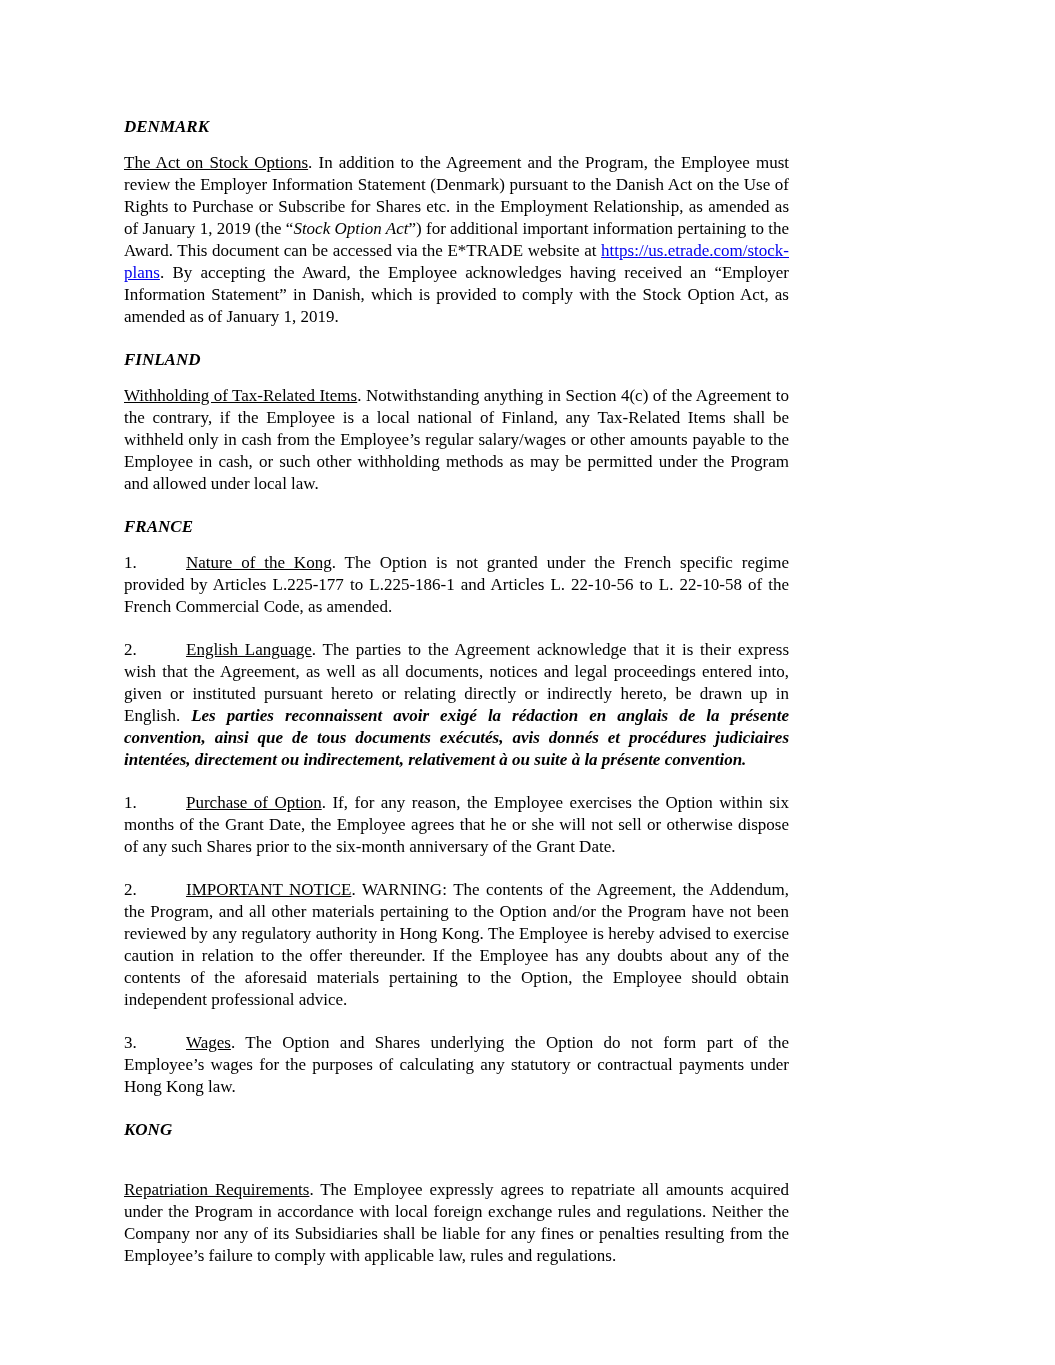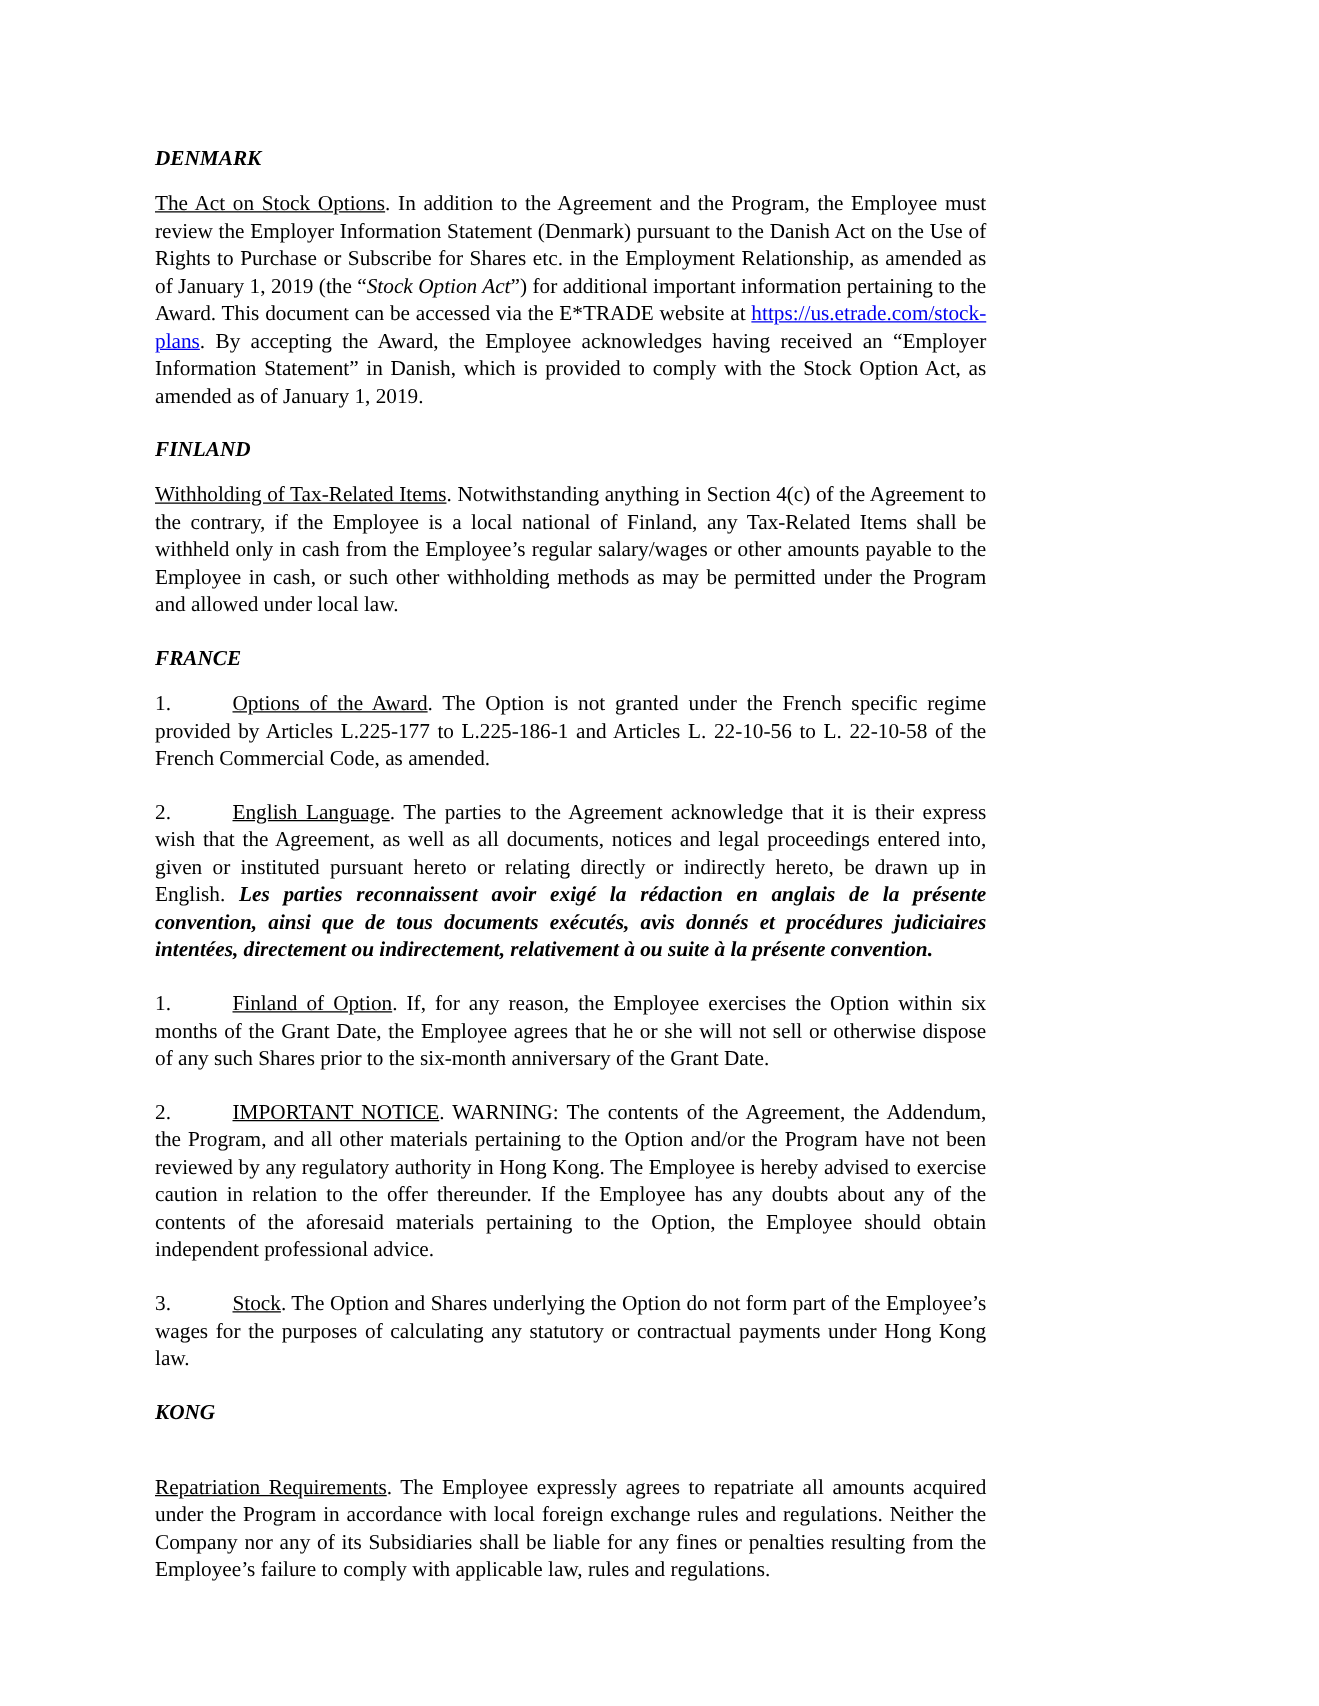--- a/index.html
+++ b/index.html
@@ -48,26 +48,26 @@
       <div class="section">
         <div class="heading">DENMARK</div>
         <p class="para"><span class="r-u">The Act on Stock Options</span><span class="r-plain">.  In addition to the Agreement and the Program, the Employee must review the Employer Information Statement (Denmark) pursuant to the Danish Act on the Use of Rights to Purchase or Subscribe for Shares etc. in the Employment Relationship, as amended as of January 1, 2019 (the “</span><span class="r-i">Stock Option Act</span><span class="r-plain">”) for additional important information pertaining to the Award.  This document can be accessed via the E*TRADE website at </span><a class="r-link" href="#">https://us.etrade.com/stock-plans</a><span class="r-plain">.  By accepting the Award, the Employee acknowledges having received an “Employer Information Statement” in Danish, which is provided to comply with the Stock Option Act, as amended as of January 1, 2019.</span></p>
       </div>
       <div class="section">
         <div class="heading">FINLAND</div>
         <p class="para"><span class="r-u">Withholding of Tax-Related Items</span><span class="r-plain">.  Notwithstanding anything in Section 4(c) of the Agreement to the contrary, if the Employee is a local national of Finland, any Tax-Related Items shall be withheld only in cash from the Employee’s regular salary/wages or other amounts payable to the Employee in cash, or such other withholding methods as may be permitted under the Program and allowed under local law.</span></p>
       </div>
       <div class="section">
         <div class="heading">FRANCE</div>
-        <p class="para"><span class="r-num">1.</span><span class="r-u">Options of the Award</span><span class="r-plain">.  The Option is not granted under the French specific regime provided by Articles L.225-177 to L.225-186-1 and Articles L. 22-10-56 to L. 22-10-58 of the French Commercial Code, as amended.</span></p>
+        <p class="para"><span class="r-num">1.</span><span class="r-u">Nature of the Kong</span><span class="r-plain">.  The Option is not granted under the French specific regime provided by Articles L.225-177 to L.225-186-1 and Articles L. 22-10-56 to L. 22-10-58 of the French Commercial Code, as amended.</span></p>
         <p class="para"><span class="r-num">2.</span><span class="r-u">English Language</span><span class="r-plain">.  The parties to the Agreement acknowledge that it is their express wish that the Agreement, as well as all documents, notices and legal proceedings entered into, given or instituted pursuant hereto or relating directly or indirectly hereto, be drawn up in English.  </span><span class="r-bi">Les parties reconnaissent avoir exigé la rédaction en anglais de la présente convention, ainsi que de tous documents exécutés, avis donnés et procédures judiciaires intentées, directement ou indirectement, relativement à ou suite à la présente convention.</span></p>
       </div>
       <div class="section">
-        <p class="para"><span class="r-num">1.</span><span class="r-u">Finland of Option</span><span class="r-plain">.  If, for any reason, the Employee exercises the Option within six months of the Grant Date, the Employee agrees that he or she will not sell or otherwise dispose of any such Shares prior to the six-month anniversary of the Grant Date.</span></p>
+        <p class="para"><span class="r-num">1.</span><span class="r-u">Purchase of Option</span><span class="r-plain">.  If, for any reason, the Employee exercises the Option within six months of the Grant Date, the Employee agrees that he or she will not sell or otherwise dispose of any such Shares prior to the six-month anniversary of the Grant Date.</span></p>
         <p class="para"><span class="r-num">2.</span><span class="r-u">IMPORTANT NOTICE</span><span class="r-plain">.  WARNING:  The contents of the Agreement, the Addendum, the Program, and all other materials pertaining to the Option and/or the Program have not been reviewed by any regulatory authority in Hong Kong.  The Employee is hereby advised to exercise caution in relation to the offer thereunder.  If the Employee has any doubts about any of the contents of the aforesaid materials pertaining to the Option, the Employee should obtain independent professional advice.</span></p>
-        <p class="para"><span class="r-num">3.</span><span class="r-u">Stock</span><span class="r-plain">.  The Option and Shares underlying the Option do not form part of the Employee’s wages for the purposes of calculating any statutory or contractual payments under Hong Kong law.</span></p>
+        <p class="para"><span class="r-num">3.</span><span class="r-u">Wages</span><span class="r-plain">.  The Option and Shares underlying the Option do not form part of the Employee’s wages for the purposes of calculating any statutory or contractual payments under Hong Kong law.</span></p>
       </div>
       <div class="section">
         <div class="heading">KONG</div>
         <p class="para extra-gap"><span class="r-u">Repatriation Requirements</span><span class="r-plain">.  The Employee expressly agrees to repatriate all amounts acquired under the Program in accordance with local foreign exchange rules and regulations. Neither the Company nor any of its Subsidiaries shall be liable for any fines or penalties resulting from the Employee’s failure to comply with applicable law, rules and regulations.</span></p>
       </div>
     </div>
 </div>
 
 </body></html>

